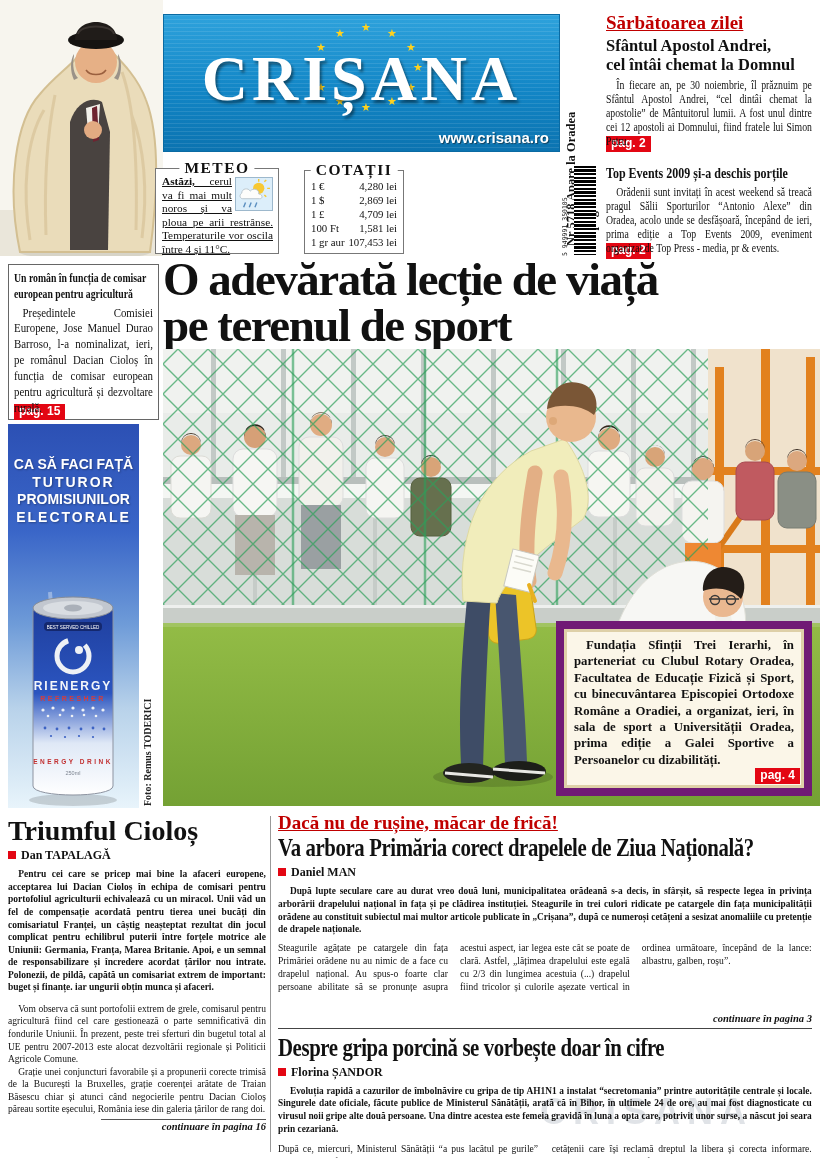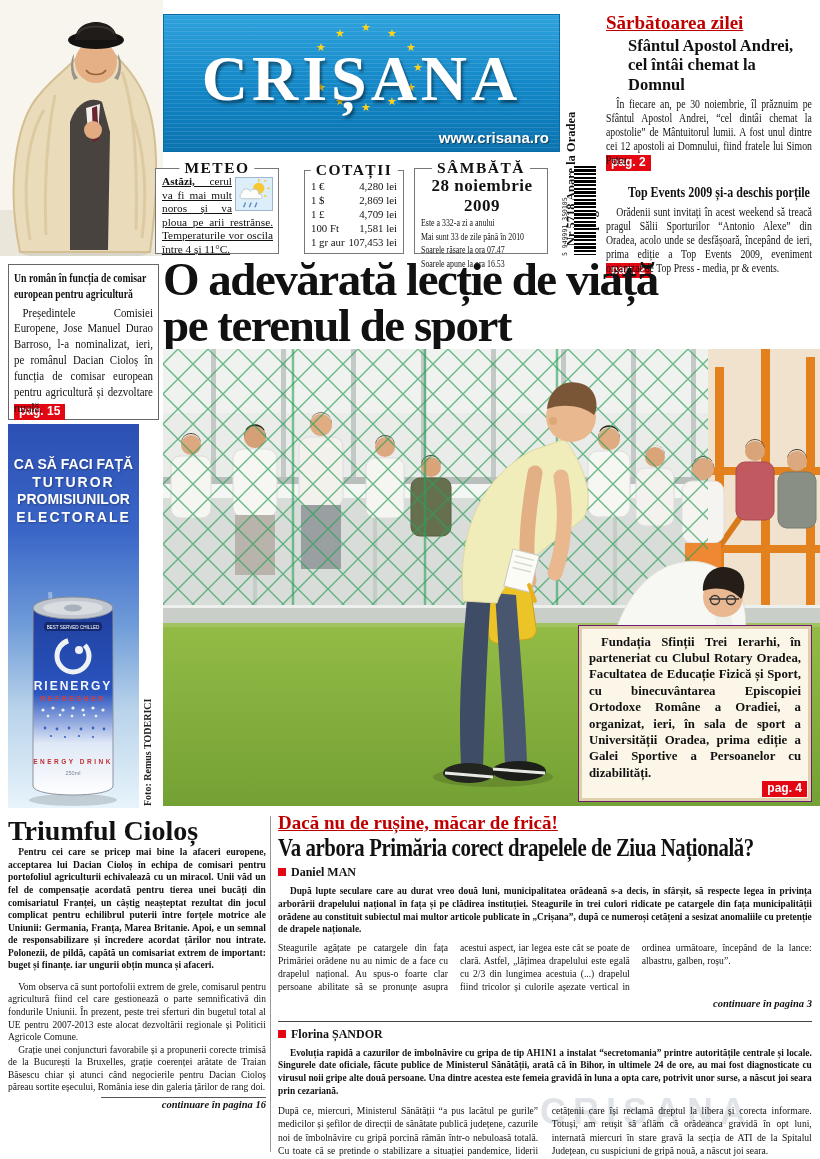--- a/index.html
+++ b/index.html
@@ -43,21 +43,21 @@
   #eu-stars { position:absolute; left:142px; top:4px; z-index:1; }
 
   
   .vtext { writing-mode:vertical-rl; transform:rotate(180deg); white-space:nowrap; }
   #edition { left:563px; top:14px; height:232px; }
   #edition span { writing-mode:vertical-rl; transform:rotate(180deg); display:inline-block;
      font-weight:bold; font-size:12.5px; height:232px; line-height:1.35; }
 
   
   #top-right-col { left:606px; top:12px; width:206px; }
-  .brief-title { font-weight:bold; font-size:16.5px; line-height:1.18; margin-top:2px;margin-left:22px; }
+  .brief-title { font-weight:bold; font-size:16.5px; line-height:1.18; margin-top:2px; }
   .brief-body { font-size:11.5px; line-height:1.22; text-indent:12px; margin-top:3px; }
 
   
   .legendbox { position:absolute; border:1px solid #777; background:#fff; }
   .legendbox .legend { position:absolute; top:-10px; left:50%; transform:translateX(-50%);
      background:#fff; padding:0 5px; font-weight:bold; font-size:15.5px; letter-spacing:1.5px; white-space:nowrap; }
   #meteo   { left:155px; top:168px; width:124px; height:86px; padding:6px 5px 2px 6px; }
   #meteo .wtext { font-size:11.3px; line-height:1.2;text-decoration:underline; }
   #weather-icon { float:right; margin:2px 0 2px 3px; border:1px solid #9db8cc; background:#dceefa; }
   #cotatii { left:304px; top:170px; width:100px; height:84px; padding:8px 6px 2px 6px; }
@@ -79,37 +79,37 @@
         background:linear-gradient(180deg,#2c50b4 0%,#3a66c8 28%,#6e9bd8 52%,#b8d2ea 74%,#e8f4fb 100%); }
   #ad .ad-copy { margin-top:32px; text-align:center; color:#fff; font-family:"Liberation Sans",sans-serif;
         font-weight:bold; font-size:14px; line-height:1.25; text-shadow:1px 1px 2px rgba(0,0,0,.3); }
   #ad .ad-copy .sp { letter-spacing:2px; }
   #photo-credit { left:142px; top:688px; height:118px; font-weight:bold; font-size:10px; color:#222; }
 
   
   #main-headline { left:163px; top:257px; width:656px; font-weight:bold; font-size:47px;
      line-height:.97; letter-spacing:-1.5px; }
   #main-photo { left:163px; top:349px; width:657px; height:457px; overflow:hidden; }
-  #caption-box { position:absolute; right:8px; bottom:4px; width:234px; background:#fbf6e8;
-     border:1px solid #701a75; box-shadow:0 0 0 3px #ded0a8 inset; padding:8px 10px 6px 10px; }
+  #caption-box { position:absolute; right:8px; bottom:10px; width:256px; background:#fbf6e8;
+     border:8px solid #701a75; box-shadow:0 0 0 3px #ded0a8 inset; padding:8px 10px 6px 10px; }
   #caption-box .cap { font-weight:bold; font-size:12.8px; line-height:1.28; text-align:justify; text-indent:12px; }
   #caption-box .badge { position:absolute; right:4px; bottom:4px; }
 
   
   #col-divider { left:270px; top:816px; width:1px; height:336px; background:#999; }
   #opinion { left:8px; top:816px; width:258px; height:340px; overflow:hidden; }
   #opinion h2 { font-size:28px; line-height:1.05; font-weight:bold; }
   #opinion .p { font-size:11.2px; line-height:1.12; text-indent:12px; }
   #opinion .gap { height:9px; }
   #bottom-right { left:278px; top:812px; width:534px; height:346px; overflow:hidden; z-index:1; }
   .big-title { font-weight:bold; font-size:26px; line-height:1.08; white-space:nowrap; letter-spacing:-.5px; }
   .lead-b { font-weight:bold; font-size:11px; line-height:1.16; text-indent:14px; }
   .cols3 { columns:3; column-gap:14px; font-size:11.3px; line-height:1.14; }
   .cols2 { columns:2; column-gap:16px; font-size:11.3px; line-height:1.2; }
-  #flags-sec { border-bottom:1px solid #444; padding-bottom:12px; margin-bottom:5px; }
+  #flags-sec { border-bottom:1px solid #444; padding-bottom:4px; margin-bottom:5px; }
   #watermark { left:540px; top:1074px; font-family:"Liberation Sans",sans-serif; font-weight:bold;
      font-size:36px; letter-spacing:7px; color:rgba(130,145,160,.25); z-index:0;margin-top:17px; }
 </style>
 </head>
 <body>
 
 <div id="page">
 
   <div class="abs" id="photo-topleft" style="left:0;top:0;width:163px;height:256px;">
     <svg width="163" height="256" viewBox="0 0 163 256">
@@ -216,28 +216,20 @@
     <div class="row">
         <span>100 Ft</span>
         <span>1,581 lei</span>
       </div>
     <div class="row">
         <span>1 gr aur</span>
         <span>107,453 lei</span>
       </div>
   </div>
 
-  <div class="legendbox" id="sambata">
-    <span class="legend">SÂMBĂTĂ</span>
-    <div class="date">28 noiembrie 2009</div>
-    <span class="cl cxline75">Este a 332-a zi a anului</span>
-    <span class="cl cxline75">Mai sunt 33 de zile până în 2010</span>
-    <span class="cl cxline75">Soarele răsare la ora 07.47</span>
-    <span class="cl cxline75">Soarele apune la ora 16.53</span>
-  </div>
 
   <div class="abs" id="barcode-wrap">
     <div id="barcode-bars"></div>
     <span class="vtext" id="barcode-num">5 949991 350105</span>
   </div>
 
   <div class="abs" id="commissioner">
     <div class="t">
       <span class="cxline75" style="transform-origin:0 50%;">Un român în funcția de comisar</span>
       <span class="cxline75" style="transform-origin:0 50%;">european pentru agricultură</span>
@@ -469,20 +461,23 @@
 
     <div id="caption-box">
       <div class="cap">Fundația Sfinții Trei Ierarhi, în parteneriat cu Clubul Rotary Oradea, Facultatea de Educație Fizică și Sport, cu binecuvântarea Episcopiei Ortodoxe Române a Oradiei, a organizat, ieri, în sala de sport a Universității Oradea, prima ediție a Galei Sportive a Persoanelor cu dizabilități.</div>
       <div style="height:14px;"></div>
       <span class="badge">pag. 4</span>
     </div>
   </div>
 
   <div class="abs" id="opinion">
     <h2>Triumful Cioloș</h2>
+    <div class="byline">
+      <span class="sq"></span><span>Dan TAPALAGĂ</span>
+    </div>
     <div class="cx85">
       <p class="p just b">Pentru cei care se pricep mai bine la afaceri europene, acceptarea lui Dacian Cioloș în echipa de comisari pentru portofoliul agriculturii echivalează cu un miracol. Unii văd un fel de compensație acordată pentru tierea unei bucăți din comisariatul Franței, un câștig neașteptat rezultat din jocul complicat pentru echilibrul puterii între forțele motrice ale Uniunii: Germania, Franța, Marea Britanie. Apoi, e un semnal de responsabilizare și încredere acordat țărilor nou intrate. Polonezii, de pildă, capătă un comisariat extrem de important: buget și finanțe. iar ungurii obțin munca și afaceri.</p>
       <div class="gap"></div>
       <p class="p just">Vom observa că sunt portofolii extrem de grele, comisarul pentru agricultură fiind cel care gestionează o parte semnificativă din fondurile Uniunii. În prezent, peste trei sferturi din bugetul total al UE pentru 2007-2013 este alocat dezvoltării regionale și Politicii Agricole Comune.</p>
       <p class="p just">Grație unei conjuncturi favorabile și a propunerii corecte trimisă de la București la Bruxelles, grație coerenței arătate de Traian Băsescu chiar și atunci când negocierile pentru Dacian Cioloș păreau sortite eșecului, România iese din galeria țărilor de rang doi.</p>
     </div>
     <div class="cont-rule"></div>
     <div class="cont">continuare în pagina 16</div>
   </div>
 
@@ -495,24 +490,27 @@
         <span class="cxline80">Va arbora Primăria corect drapelele de Ziua Națională?</span>
       </div>
       <div class="byline">
         <span class="sq"></span><span>Daniel MAN</span>
       </div>
       <div class="cx85">
         <div class="lead-b just">După lupte seculare care au durat vreo două luni, municipalitatea orădeană s-a decis, în sfârșit, să respecte legea în privința arborării drapelului național în fața și pe clădirea instituției. Steagurile în trei culori ridicate pe catargele din fața municipalității orădene au constituit subiectul mai multor articole publicate în „Crișana”, după ce numeroși cetățeni a sesizat anomaliile cu pretenție de drapele naționale.</div>
         <div style="height:6px;"></div>
         <div class="cols3 just">Steagurile agățate pe catargele din fața Primăriei orădene nu au nimic de a face cu drapelul național. Au spus-o foarte clar persoane abilitate să se pronunțe asupra acestui aspect, iar legea este cât se poate de clară. Astfel, „lățimea drapelului este egală cu 2/3 din lungimea acestuia (...) drapelul fiind tricolor și culorile așezate vertical in ordinea următoare, începând de la lance: albastru, galben, roșu”.</div>
       </div>
-      <div class="cont" style="margin-top:5px;">continuare în pagina 3</div>
+      <div class="cont" style="margin-top:20px;">continuare în pagina 3</div>
     </div>
 
     <div>
+      <div class="big-title">
+        <span class="cxline80">Despre gripa porcină se vorbește doar în cifre</span>
+      </div>
       <div class="byline">
         <span class="sq"></span><span>Florina ȘANDOR</span>
       </div>
       <div class="cx85">
         <div class="lead-b just">Evoluția rapidă a cazurilor de îmbolnăvire cu gripa de tip AH1N1 a instalat “secretomania” printre autoritățile centrale și locale. Singurele date oficiale, făcute publice de Ministerul Sănătății, arată că în Bihor, în ultimele 24 de ore, au mai fost diagnosticate cu virusul noii gripe alte două persoane. Una dintre acestea este femeia gravidă în luna a opta care, potrivit unor surse, a născut joi seara prin cezariană.</div>
         <div style="height:7px;"></div>
         <div class="cols2 just">După ce, miercuri, Ministerul Sănătății “a pus lacătul pe gurile” medicilor și șefilor de direcții de sănătate publică județene, cazurile noi de îmbolnăvire cu gripă porcină rămân într-o nebuloasă totală. Cu toate că se pretinde o stabilizare a situației pandemice, liderii sănătății din Minister nu fac decât să instaleze panica printre cetățenii care își reclamă dreptul la libera și corecta informare. Totuși, am reușit să aflăm că orădeanca gravidă în opt luni, internată miercuri în stare gravă la secția de ATI de la Spitalul Județean, cu suspiciuni de gripă nouă, a născut joi seara.</div>
       </div>
 
     </div>

